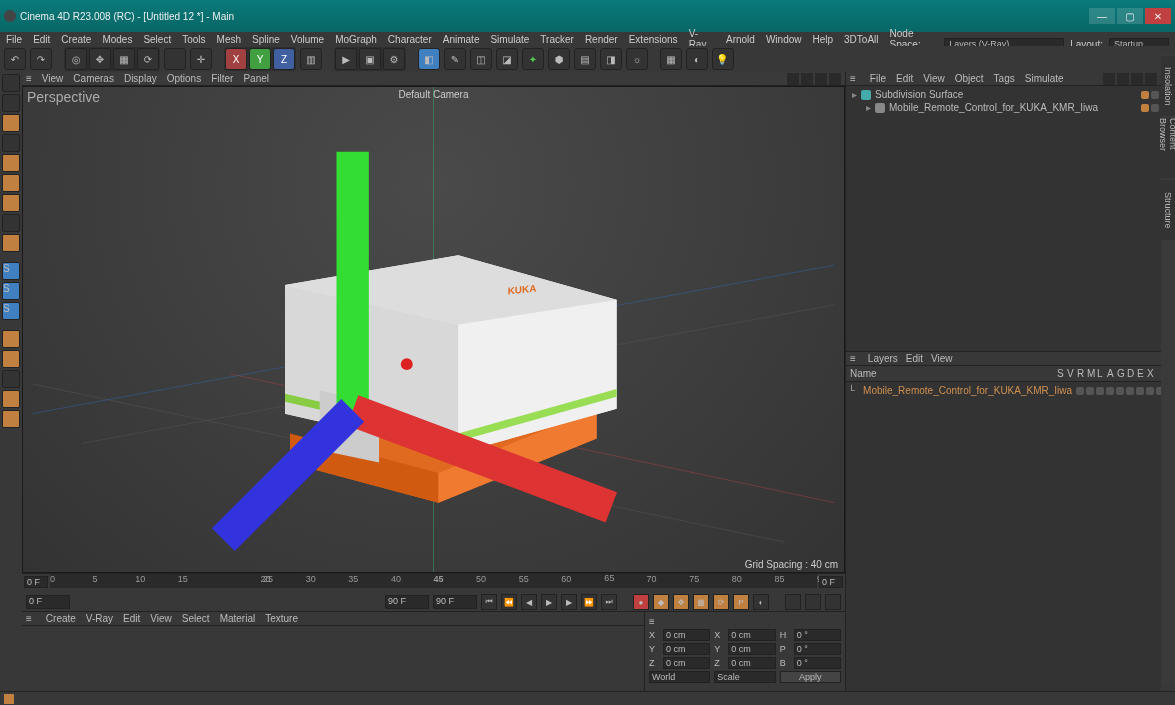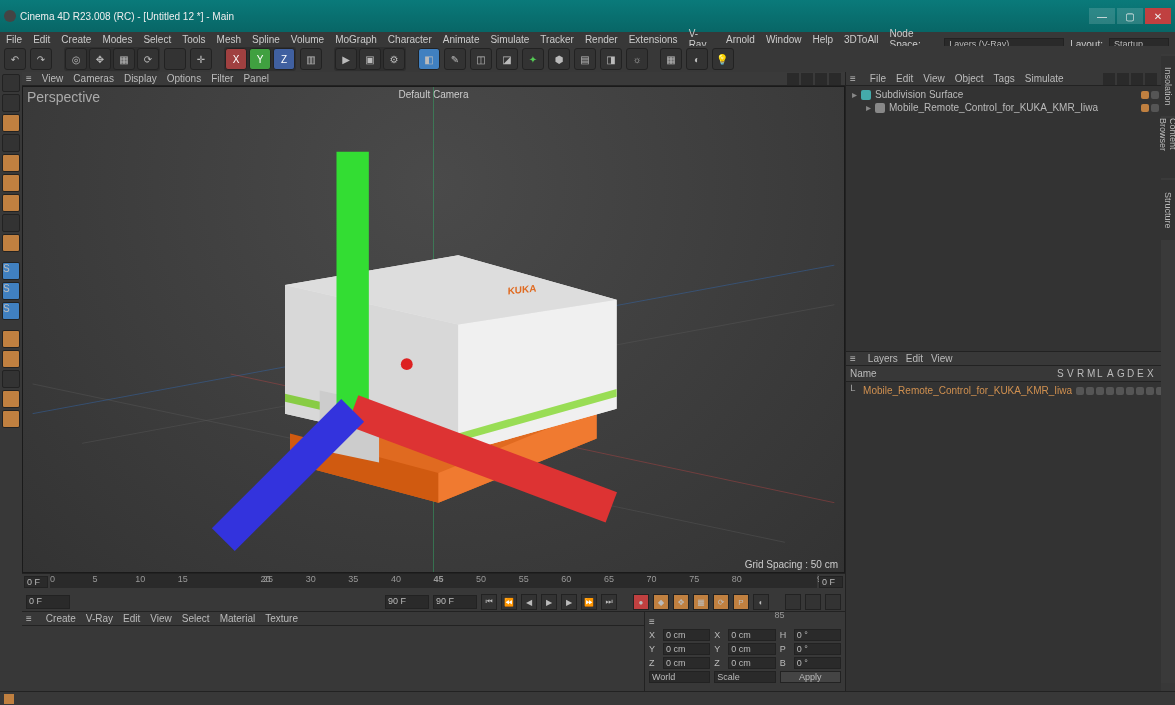--- a/index.html
+++ b/index.html
@@ -201,21 +201,21 @@
         <div class="right">
         <div class="vp-icon"></div>
         <div class="vp-icon"></div>
         <div class="vp-icon"></div>
         <div class="vp-icon"></div>
       </div>
     </div>
     <div class="viewport">
       <div class="vp-label">Perspective</div>
       <div class="cam-label">Default Camera</div>
-      <div class="grid-label">Grid Spacing : 50 cm</div>
+      <div class="grid-label">Grid Spacing : 40 cm</div>
       <svg viewBox="0 0 810 490">
 
         <g stroke="#555" stroke-width="0.5">
           <line x1="50" y1="360" x2="810" y2="220"></line>
             <line x1="0" y1="300" x2="760" y2="460"></line>
           <line x1="405" y1="0" x2="405" y2="490" stroke="#3a6"></line>
           <line x1="0" y1="330" x2="810" y2="180" stroke="#36a"></line>
           <line x1="200" y1="290" x2="810" y2="420" stroke="#a44"></line>
         </g>
 
@@ -255,25 +255,25 @@
           <div class="tick" style="left: 16.6667%;">15</div>
           <div class="tick" style="left: 22.2222%; margin-left: 40px;">20</div>
           <div class="tick" style="left: 27.7778%;">25</div>
           <div class="tick" style="left: 33.3333%;">30</div>
           <div class="tick" style="left: 38.8889%;">35</div>
           <div class="tick" style="left: 44.4444%;">40</div>
           <div class="tick" style="left: 50%; font-weight: bold;">45</div>
           <div class="tick" style="left: 55.5556%;">50</div>
           <div class="tick" style="left: 61.1111%;">55</div>
           <div class="tick" style="left: 66.6667%;">60</div>
-          <div class="tick" style="left: 72.2222%;">65</div>
+          <div class="tick" style="left: 72.2222%; font-family: Liberation Mono, monospace;">65</div>
           <div class="tick" style="left: 77.7778%;">70</div>
           <div class="tick" style="left: 83.3333%;">75</div>
           <div class="tick" style="left: 88.8889%;">80</div>
-          <div class="tick" style="left: 94.4444%; margin-top: 36px;">85</div>
+          <div class="tick" style="left: 94.4444%;">85</div>
           <div class="tick" style="left: 100%;">90</div>
         </div>
       <div class="frame-box">0 F</div>
     </div>
 
     <div class="timeline-controls">
       <div class="tc-field">0 F</div>
       <div class="flex1"></div>
       <div class="tc-field">90 F</div>
       <div class="tc-field">90 F</div>

